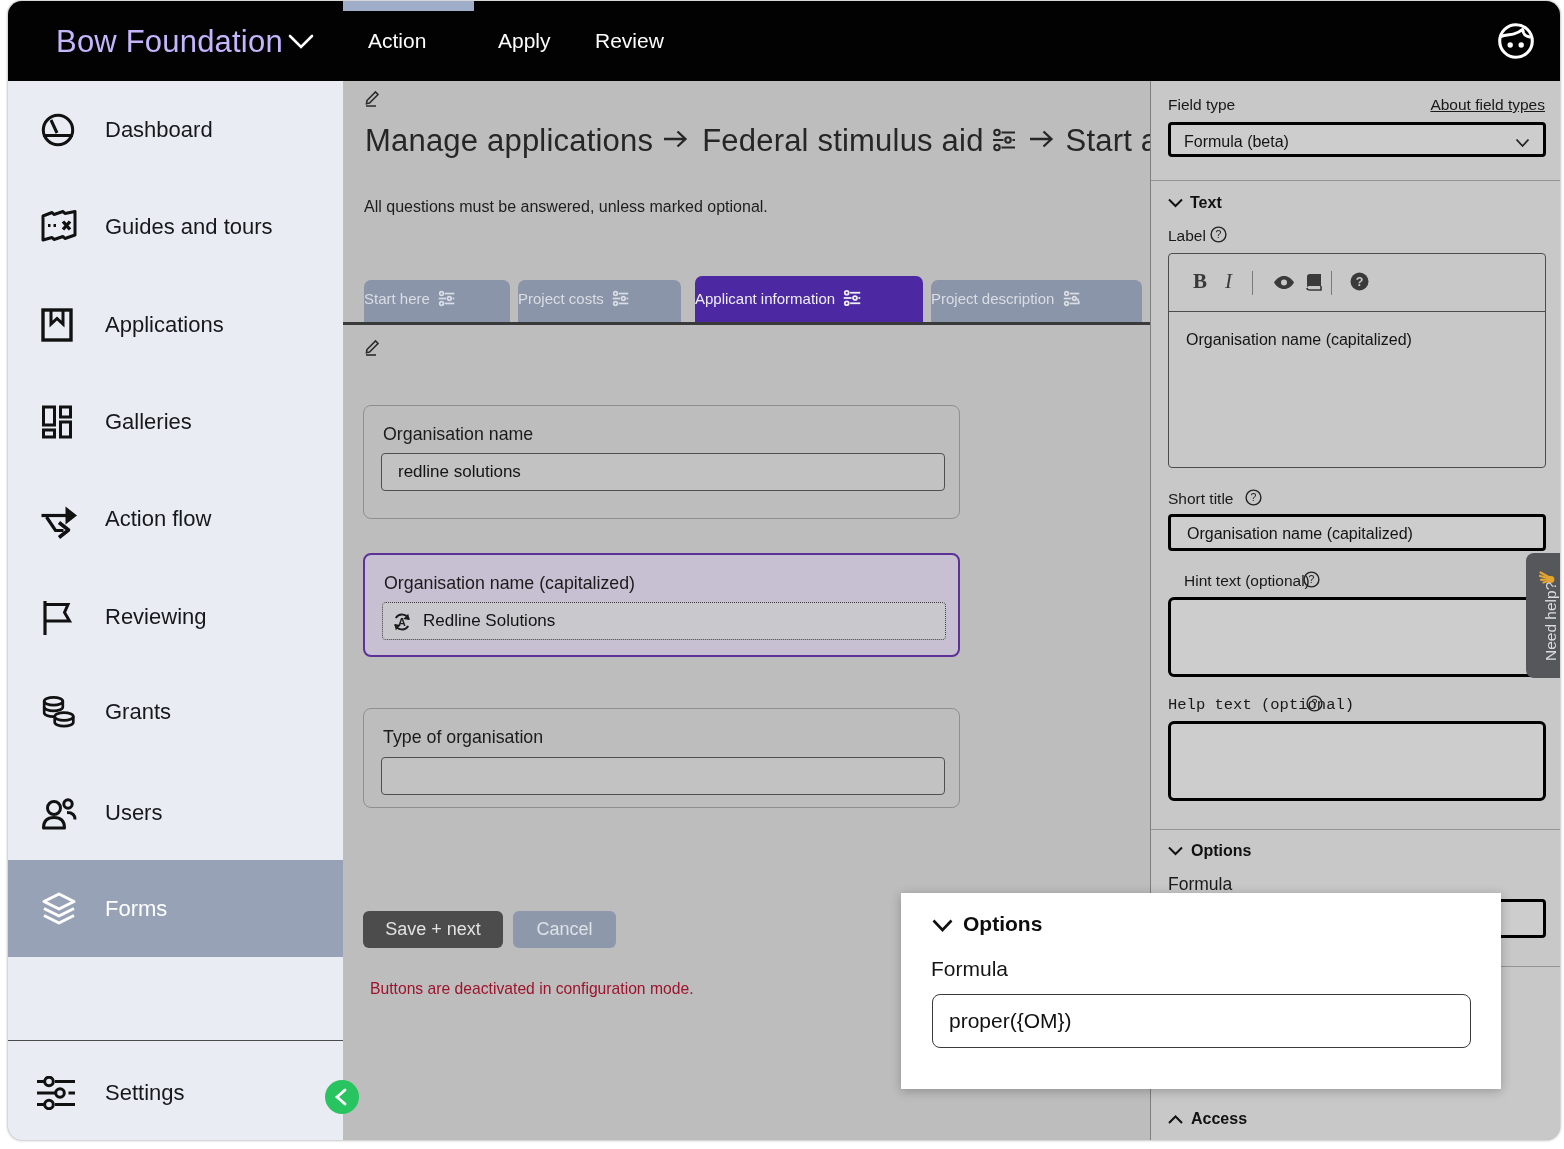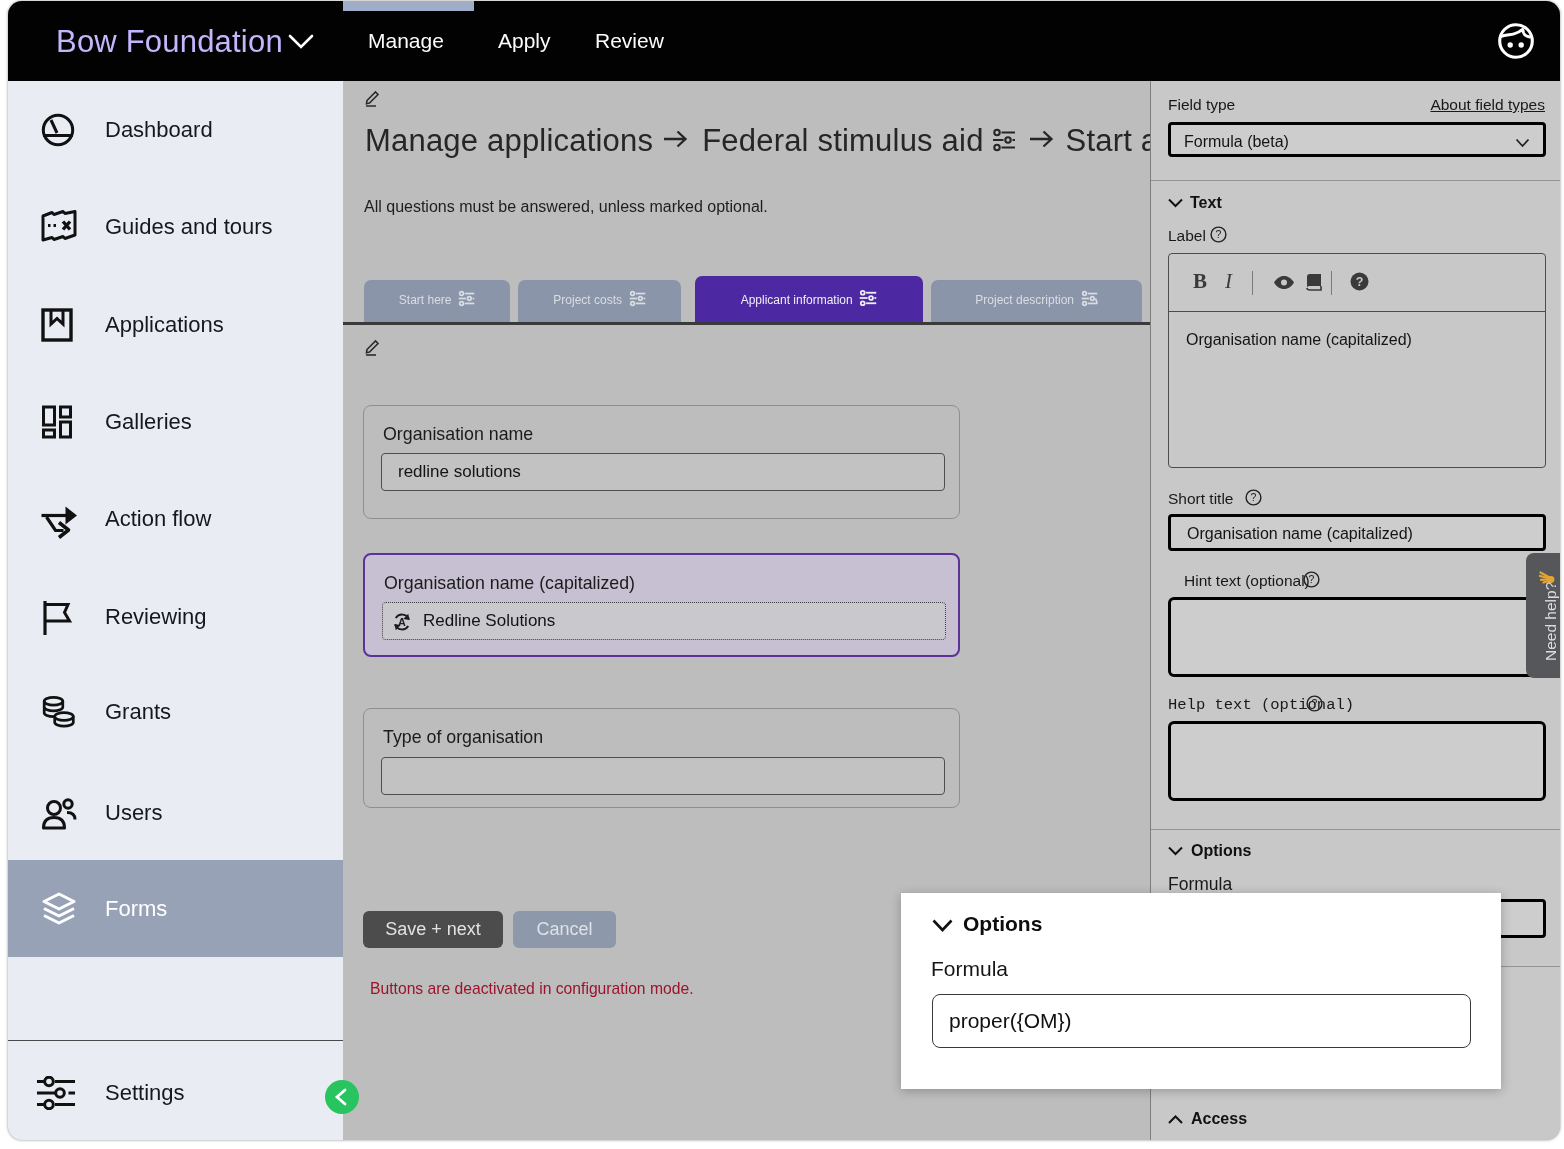--- a/index.html
+++ b/index.html
@@ -14,21 +14,21 @@
 .sitem { position:absolute; left:0; width:335px; height:97px; }
 .sitem .lbl { position:absolute; left:97px; top:50%; transform:translateY(-50%); font-size:22px; color:#16181b; }
 .sitem .ic { position:absolute; left:33px; top:50%; transform:translateY(-50%); width:34px; height:34px; }
 #forms-item { background:#97a2b7; }
 #forms-item .lbl { color:#fff; }
 #sidesep { position:absolute; left:0; top:959px; width:335px; height:1px; background:#4a4a4a; }
 #main { position:absolute; left:335px; top:80px; width:807px; height:1059px; background:#bdbdbd; }
 #panel { position:absolute; left:1142px; top:80px; width:410px; height:1059px; background:#c8c8c8; border-left:1px solid #7e7e7e; }
 h1#title { position:absolute; left:22px; top:42px; width:1200px; font-size:31px; font-weight:400; color:#262626; white-space:nowrap; letter-spacing:.2px; }
 #subtitle { position:absolute; left:21px; top:117px; font-size:16px; color:#1e1e1e; }
-.tab { position:absolute; top:199px; height:43px; border-radius:7px 7px 0 0; background:#8a95a9; color:#dadde4; font-size:12px; text-align:center; }
+.tab { position:absolute; top:199px; height:43px; border-radius:7px 7px 0 0; background:#8a95a9; color:#dadde4; font-size:15px; text-align:left; }
 .tab .tx { display:inline-block; margin-top:10px; }
 .tab.active { top:195px; height:47px; background:#4c28a2; color:#f0eef7; }
 .tab.active .tx { margin-top:13px; }
 #tabline { position:absolute; left:0; top:241px; width:807px; height:3px; background:#3a3a3a; }
 .fieldbox { position:absolute; left:20px; width:597px; border:1px solid #8f8f8f; border-radius:8px; }
 .fieldbox .flabel { position:absolute; left:19px; top:18px; font-size:17.8px; color:#1b1b1b; }
 .finput { position:absolute; left:17px; width:564px; height:38px; border:1.4px solid #4f4f4f; border-radius:4px; background:#c2c2c2; font-size:17px; color:#141414; line-height:36px; padding-left:16px; }
 #selbox { border:2px solid #5c3198; background:#c6c0d2; }
 #selbox .finput { border:1.4px dotted #3c3c3c; background:#c9c8cc; }
 .btn { position:absolute; top:830px; height:37px; border-radius:6px; color:#e2e2e2; font-size:18px; text-align:center; line-height:36px; }
@@ -52,21 +52,21 @@
 </head>
 <body>
 <div id="page">
 
   <div id="topbar">
     <div id="navind"></div>
     <div id="brand">Bow Foundation</div>
     <svg class="abs" style="left:280px;top:33px;" width="26" height="16" viewBox="0 0 26 16">
         <path d="M2 2 L13 13 L24 2" stroke="#fff" stroke-width="2.6" fill="none" stroke-linecap="round"></path>
       </svg>
-    <div class="nav" style="left:360px;">Manage</div>
+    <div class="nav" style="left:360px;">Action</div>
     <div class="nav" style="left:490px;">Apply</div>
     <div class="nav" style="left:587px;">Review</div>
     <svg class="abs" style="left:1489px;top:21px;" width="38" height="38" viewBox="0 0 38 38">
       <circle cx="19" cy="19" r="16.3" stroke="#fff" stroke-width="3.1" fill="none"></circle>
       <path d="M3.6 14.5 C 9 12.6 13 13 17 11.9 C 20.5 11 23.5 9.2 25.6 7.4 L 26.5 10.6 C 27.3 13 29.6 14.4 32.8 14.9" stroke="#fff" stroke-width="3" fill="none" stroke-linecap="round" stroke-linejoin="round"></path>
       <circle cx="13.2" cy="23" r="2.7" fill="#fff"></circle>
       <circle cx="24.2" cy="23" r="2.7" fill="#fff"></circle>
     </svg>
   </div>
 

